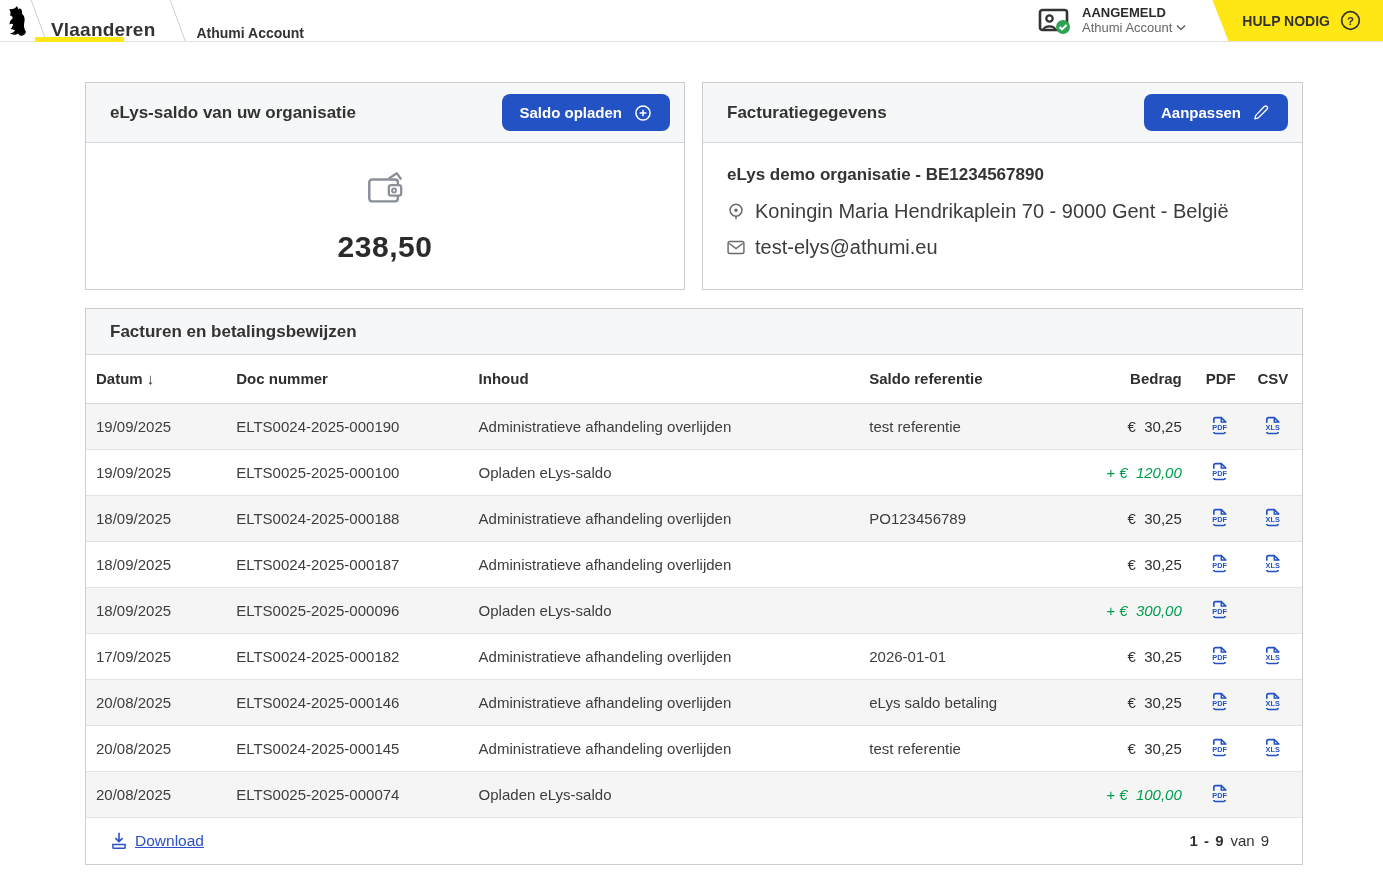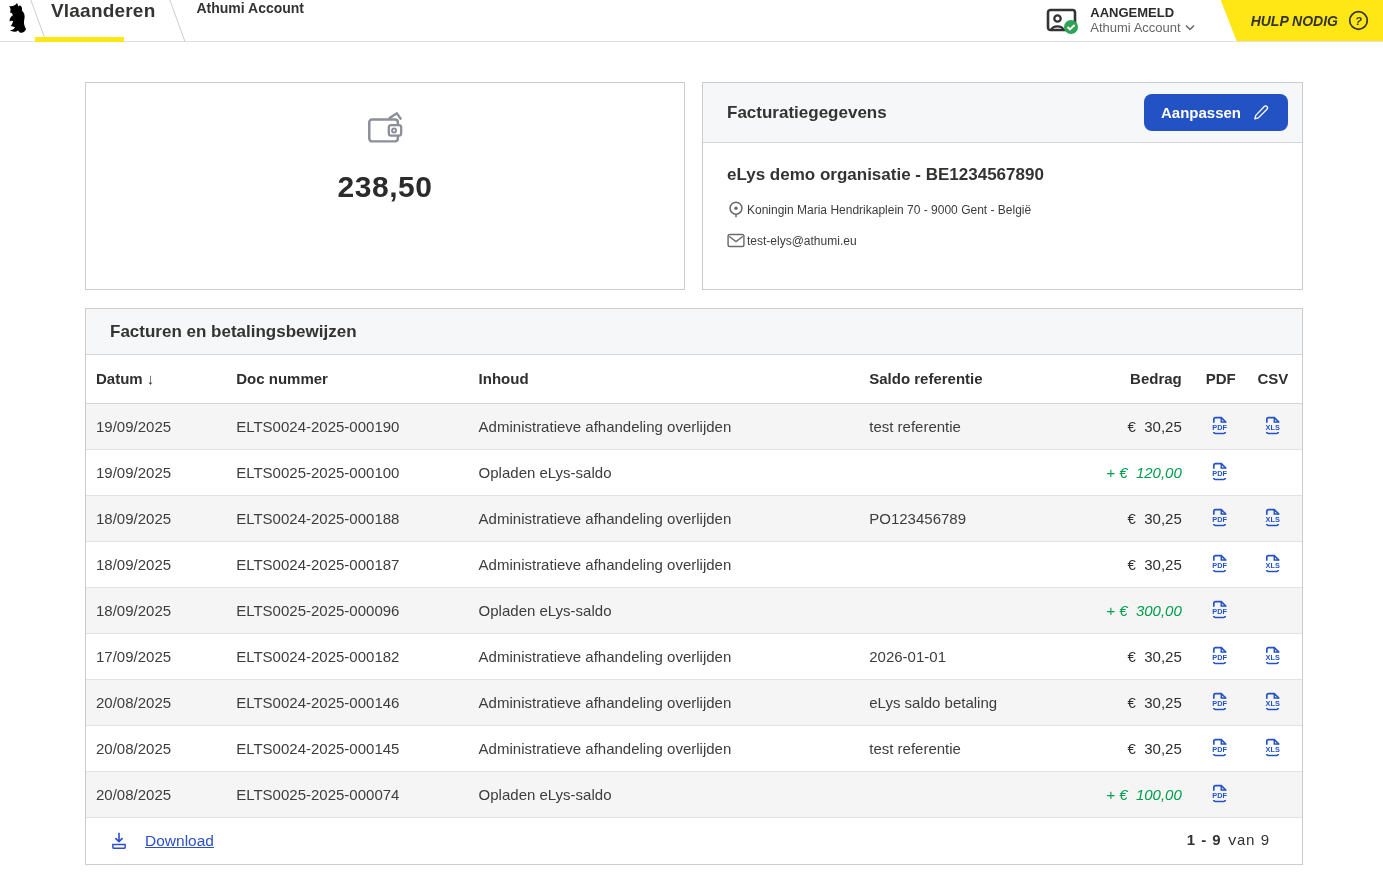--- a/index.html
+++ b/index.html
@@ -3,37 +3,37 @@
 <meta charset="utf-8">
 <style>
   * { margin:0; padding:0; box-sizing:border-box; }
   html,body { width:1383px; height:879px; background:#fff;
     font-family:"Liberation Sans", sans-serif; color:#333332; overflow:hidden; }
 
   
   .topbar { position:relative; height:42px; background:#fff;
     border-bottom:1px solid #e2e2e2; display:flex; align-items:stretch;
     justify-content:space-between; }
-  .brand { display:flex; align-items:flex-start; }
+  .brand { display:flex; align-items:flex-end; }
   .lion { width:30px; height:36px; margin:2px 0 0 2px; }
   .diag { width:1px; background:#c9ced4; height:42px; transform:skewX(20deg); }
   .diag.d1 { margin:0 12px 0 6px; }
   .diag.d2 { margin:0 18px 0 22px; }
   .brand-name { font-size:19px; font-weight:700; letter-spacing:.2px; color:#333332; text-decoration:none; }
   .app-name { font-size:14px; font-weight:600; color:#333332; text-decoration:none; }
   .yellow-bar { position:absolute; left:35px; top:37px; width:89px; height:5px; background:var(--yellow); }
 
   .topbar-right { display:flex; align-items:stretch; }
   .user-status { display:flex; align-items:center; gap:10px; margin-right:26px; cursor:pointer;justify-content:center; }
   .user-texts { line-height:1.15; }
   .user-state { font-size:13px; font-weight:700; color:#2b2b2b; }
   .user-account { font-size:13px; color:#666; display:flex; align-items:center; gap:4px; }
   .help-tab { background:var(--yellow); display:flex; align-items:center; gap:10px;
-    padding:0 14px 0 30px; font-size:14px; font-weight:700; color:#333332;
-    clip-path:polygon(0 0,100% 0,100% 100%,16px 100%); cursor:pointer;font-style:italic; }
+    padding:0 22px 0 30px; font-size:14px; font-weight:700; color:#333332;
+    clip-path:polygon(0 0,100% 0,100% 100%,16px 100%); cursor:pointer; }
 
   :root { --blue:#2352c5; --yellow:#ffe615; --green:#009e4c; --card-border:#ccc;
           --panel-bg:#f6f7f9; --panel-line:#d3d7dc; }
 
   
   .main { width:1218px; margin:40px 80px 0 85px; }
   .cards { display:flex; gap:17px; }
   .card { border:1px solid var(--card-border); background:#fff; height:208px; }
   .card.balance { flex:0 0 600px; }
   .card.billing { flex:1; }
@@ -43,21 +43,21 @@
   .btn { background:var(--blue); color:#fff; border:none; border-radius:8px; height:37px;
     padding:0 17px; display:inline-flex; align-items:center; gap:11px; font-size:15px;
     font-weight:600; font-family:inherit; cursor:pointer; }
 
   .balance-body { height:146px; display:flex; flex-direction:column; align-items:center;
     justify-content:center; gap:9px; }
   .balance-amount { font-size:30px; font-weight:700; color:#2b2b2b; letter-spacing:.5px;margin-top:12px; }
 
   .billing-body { padding:22px 24px; }
   .org-name { font-size:17px; font-weight:700; margin-bottom:15px; }
-  .info-row { display:flex; align-items:center; gap:2px; font-size:12px; color:#3c3c3c; margin-bottom:13px; }
+  .info-row { display:flex; align-items:center; gap:10px; font-size:20px; color:#3c3c3c; margin-bottom:13px; }
   .info-row svg { flex:0 0 auto; }
 
   
   .table-section { margin-top:18px; border:1px solid var(--card-border); }
   .section-title-row { height:46px; background:var(--panel-bg); border-bottom:1px solid var(--panel-line);
     display:flex; align-items:center; padding-left:24px; font-size:17px; font-weight:700; }
   table { width:100%; border-collapse:collapse; table-layout:fixed; font-size:15px; }
   thead th { height:48px; text-align:left; font-weight:700; color:#2f2f2f;
     border-bottom:1px solid #d6d6d6; padding:0 10px; background:#fff; }
   th.t-amount { text-align:right; padding-right:14px; }
@@ -66,26 +66,26 @@
   tbody td { height:46px; padding:0 10px; border-bottom:1px solid #e3e3e3; color:#3d3d3d;
     overflow:hidden; white-space:nowrap; text-overflow:ellipsis; }
   tbody tr:nth-child(odd) { background:#f5f5f5; }
   .col-amount { text-align:right; white-space:pre; padding-right:14px; color:#2f2f2f; }
   .col-amount.positive { color:var(--green);font-style:italic; }
   .col-file { text-align:center; }
   .file-link { color:var(--blue); display:inline-block; line-height:0; cursor:pointer; }
 
   .table-footer { height:46px; display:flex; align-items:center; justify-content:space-between;
     padding:0 33px 0 24px; }
-  .download-link { display:inline-flex; align-items:center; gap:17px; color:#2b50c8;
+  .download-link { display:inline-flex; align-items:center; gap:7px; color:#2b50c8;
     font-size:15.5px; cursor:pointer; text-decoration:none;justify-content:center; }
   .download-link .dl-text { text-decoration:underline; }
   .pagination { font-size:15px; color:#333; }
   .pagination .range { font-weight:700; letter-spacing:1px; }
-  .pagination .of { margin:0 6px;font-family:Liberation Mono, monospace; }
+  .pagination .of { margin:0 6px; }
 </style>
 </head>
 <body>
 
 <header class="topbar">
   <div class="brand">
     <svg class="lion" viewBox="0 0 30 36" xmlns="http://www.w3.org/2000/svg">
       <path fill="#000" d="M15 1c-1.8 2.6-5 3.6-8 3 1.7 1.8 2 4.4 1 6.4 1.8.2 2.8 1.3 2.7 3-1.9 1-3.6 3.4-3 6 1-.9 2.5-1 3.5-.2-.8 1.8-.9 3.6-2.6 4.7 1.7.7 3.4.2 4.4 1.7-.9 1.7-2.7 2.6-5.2 2.7 2.6 1.8 6.3 1.9 8.2.2l1.8 1.9c2.6 1 5.4-.8 6.2-3.5-1.8-2.8-2.6-6.4-1.7-9.4.9-3.5.1-7-2.5-8.9.8-1.9 0-4.4-1.9-5.4l-1.4 1.2z"></path>
     </svg>
     <div class="diag d1"></div>
@@ -122,20 +122,30 @@
       </svg>
     </div>
   </div>
 </header>
 
 <div class="main">
 
   <div class="cards">
 
     <section class="card balance">
+      <div class="card-header">
+        <h2 class="card-title">eLys-saldo van uw organisatie</h2>
+        <button class="btn">
+          <span>Saldo opladen</span>
+          <svg width="20" height="20" viewBox="0 0 24 24">
+            <circle cx="12" cy="12" r="8.5" fill="none" stroke="#fff" stroke-width="1.8"></circle>
+            <path d="M12 8 v8 M8 12 h8" stroke="#fff" stroke-width="1.8"></path>
+          </svg>
+        </button>
+      </div>
       <div class="balance-body">
         <svg width="44" height="40" viewBox="0 0 46 42">
           <path d="M27 10 L35.5 4.5 L40 11" fill="none" stroke="#8a8f98" stroke-width="2.4" stroke-linejoin="round"></path>
           <rect x="6.5" y="11" width="30" height="23" rx="3" fill="#fff" stroke="#8a8f98" stroke-width="2.6"></rect>
           <rect x="27" y="17" width="13" height="11" rx="2.5" fill="#fff" stroke="#8a8f98" stroke-width="2.4"></rect>
           <circle cx="32.5" cy="22.5" r="2.1" fill="none" stroke="#8a8f98" stroke-width="2"></circle>
         </svg>
         <div class="balance-amount">238,50</div>
       </div>
     </section>

